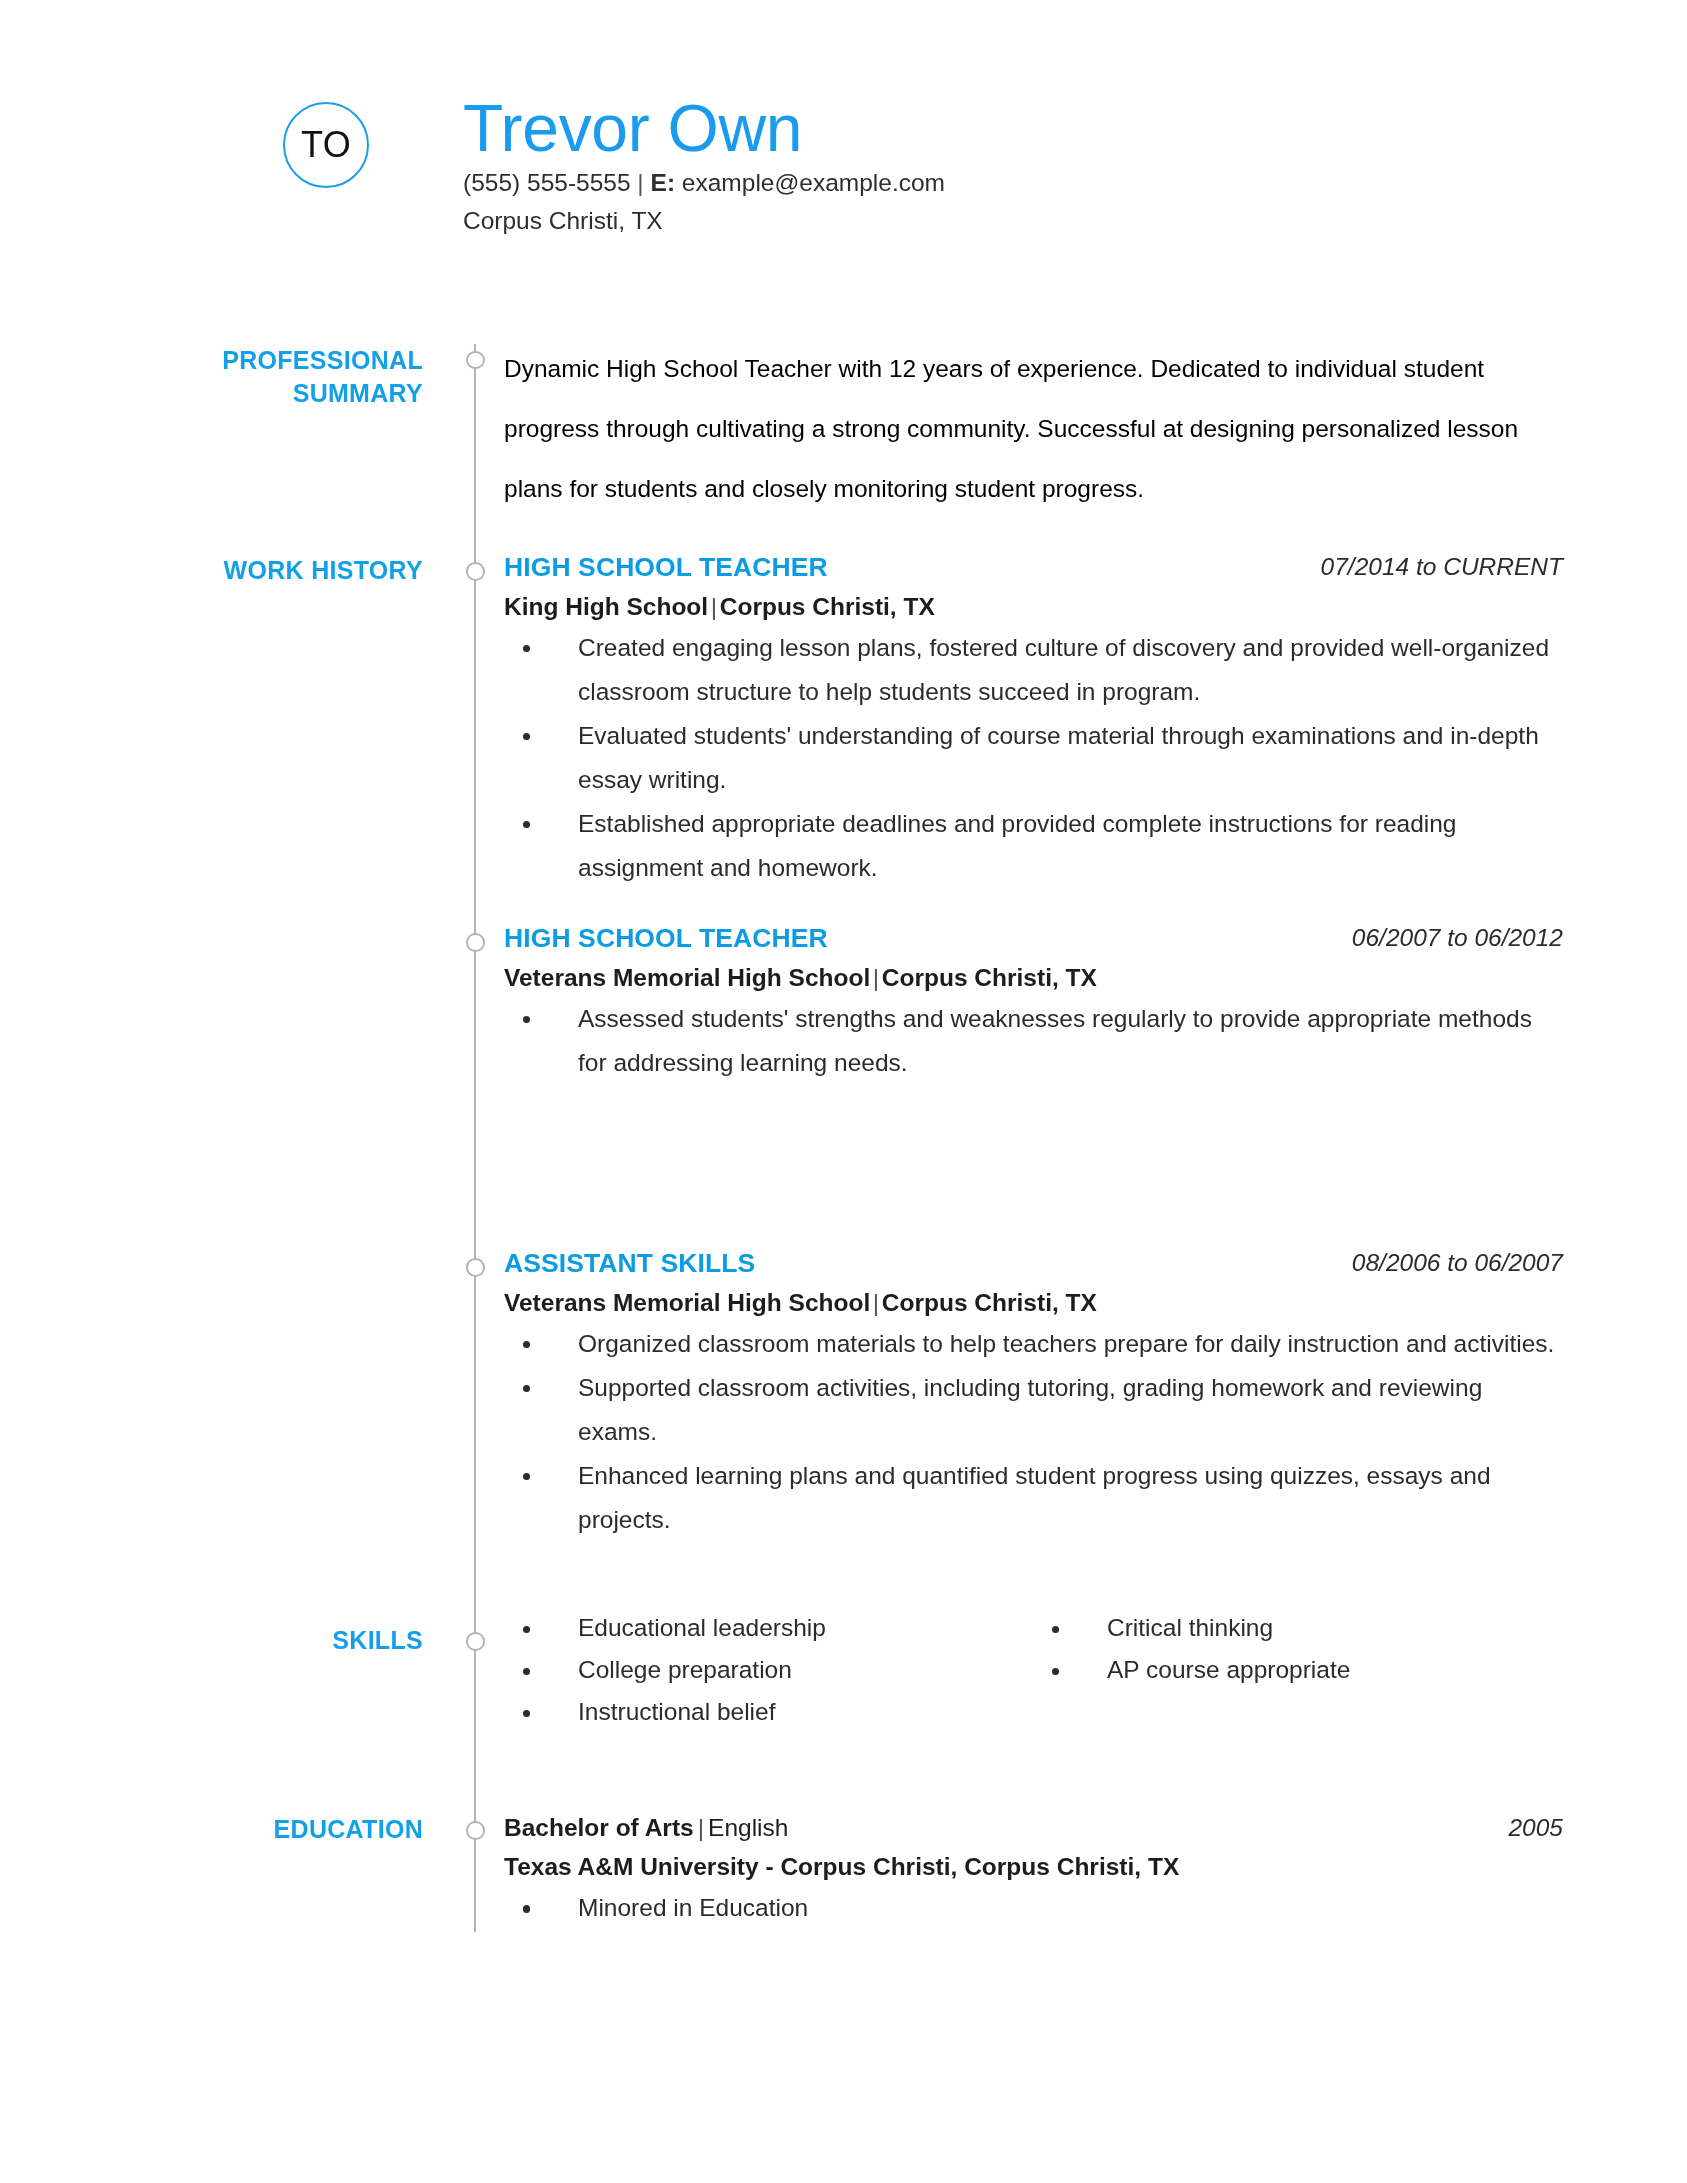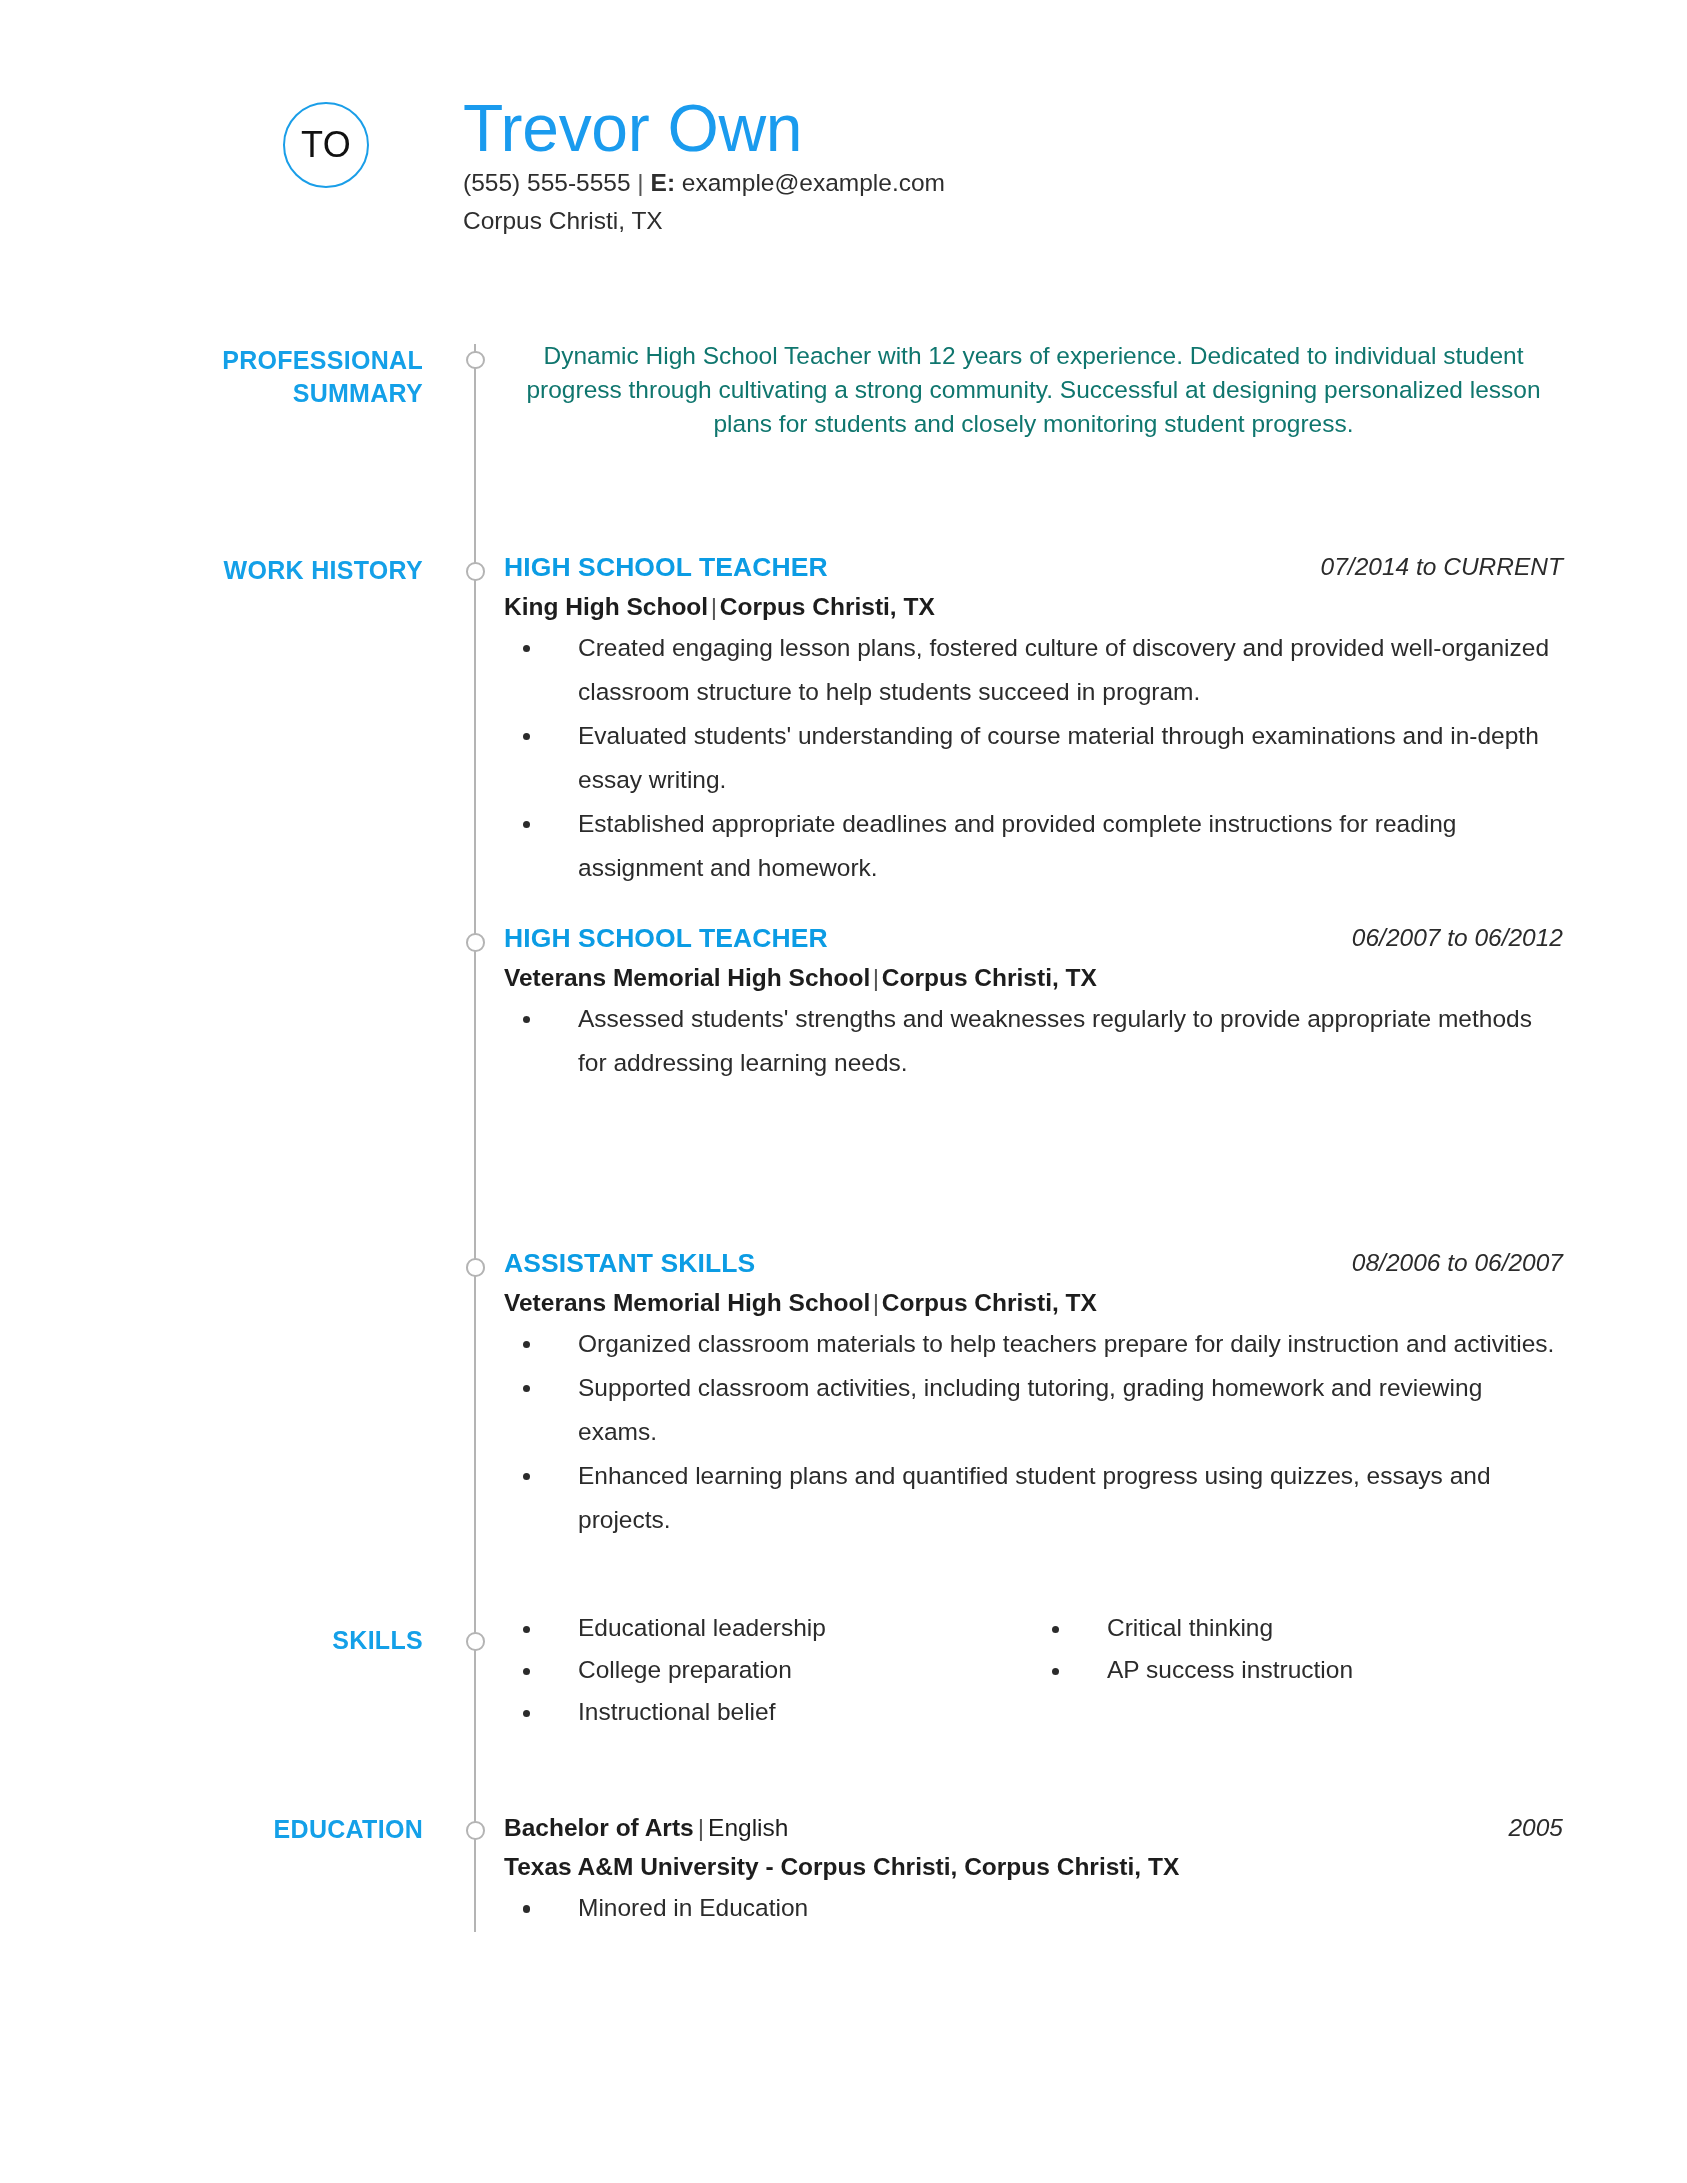--- a/index.html
+++ b/index.html
@@ -111,23 +111,22 @@
   }
   .sec-body {
     position: absolute;
     left: 504px;
     width: 1059px;
   }
 
   
   .summary-text {
     font-size: 24.5px;
-    line-height: 34px;
-    color: #0f766e;
-    text-align: center;
+    line-height: 60px;
+    color: #000000;
   }
   .job-header {
     position: relative;
     height: 38px;
   }
   .job-title {
     position: absolute;
     left: 0;
     top: 0;
     font-size: 26.5px;
@@ -326,21 +325,21 @@
         <div class="skills-col">
           <ul class="bullets">
             <li>Educational leadership</li>
             <li>College preparation</li>
             <li>Instructional belief</li>
           </ul>
         </div>
         <div class="skills-col">
           <ul class="bullets">
             <li>Critical thinking</li>
-            <li>AP success instruction</li>
+            <li>AP course appropriate</li>
           </ul>
         </div>
       </div>
     </div>
   </div>
 
   <div class="section" style="top:1813px;">
     <div class="sec-label" style="top:0;">EDUCATION</div>
     <div class="node" style="top:8px;"></div>
     <div class="sec-body" style="top:-2.6px;">

